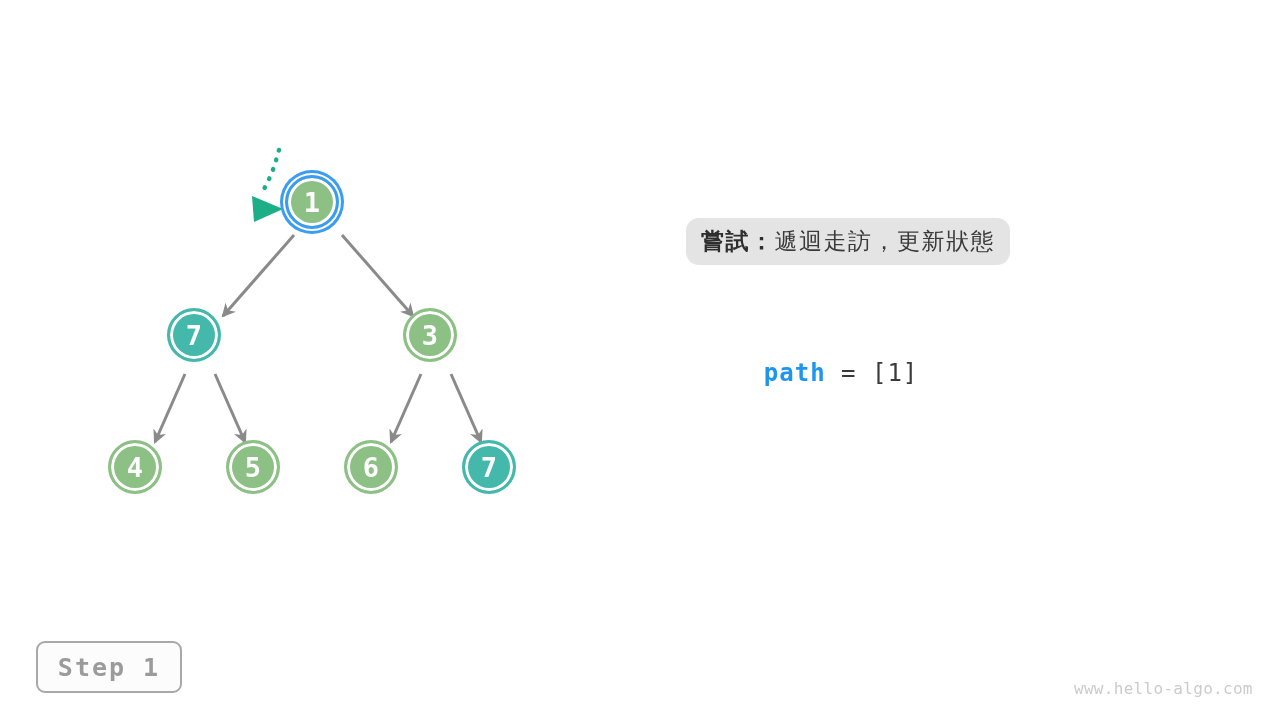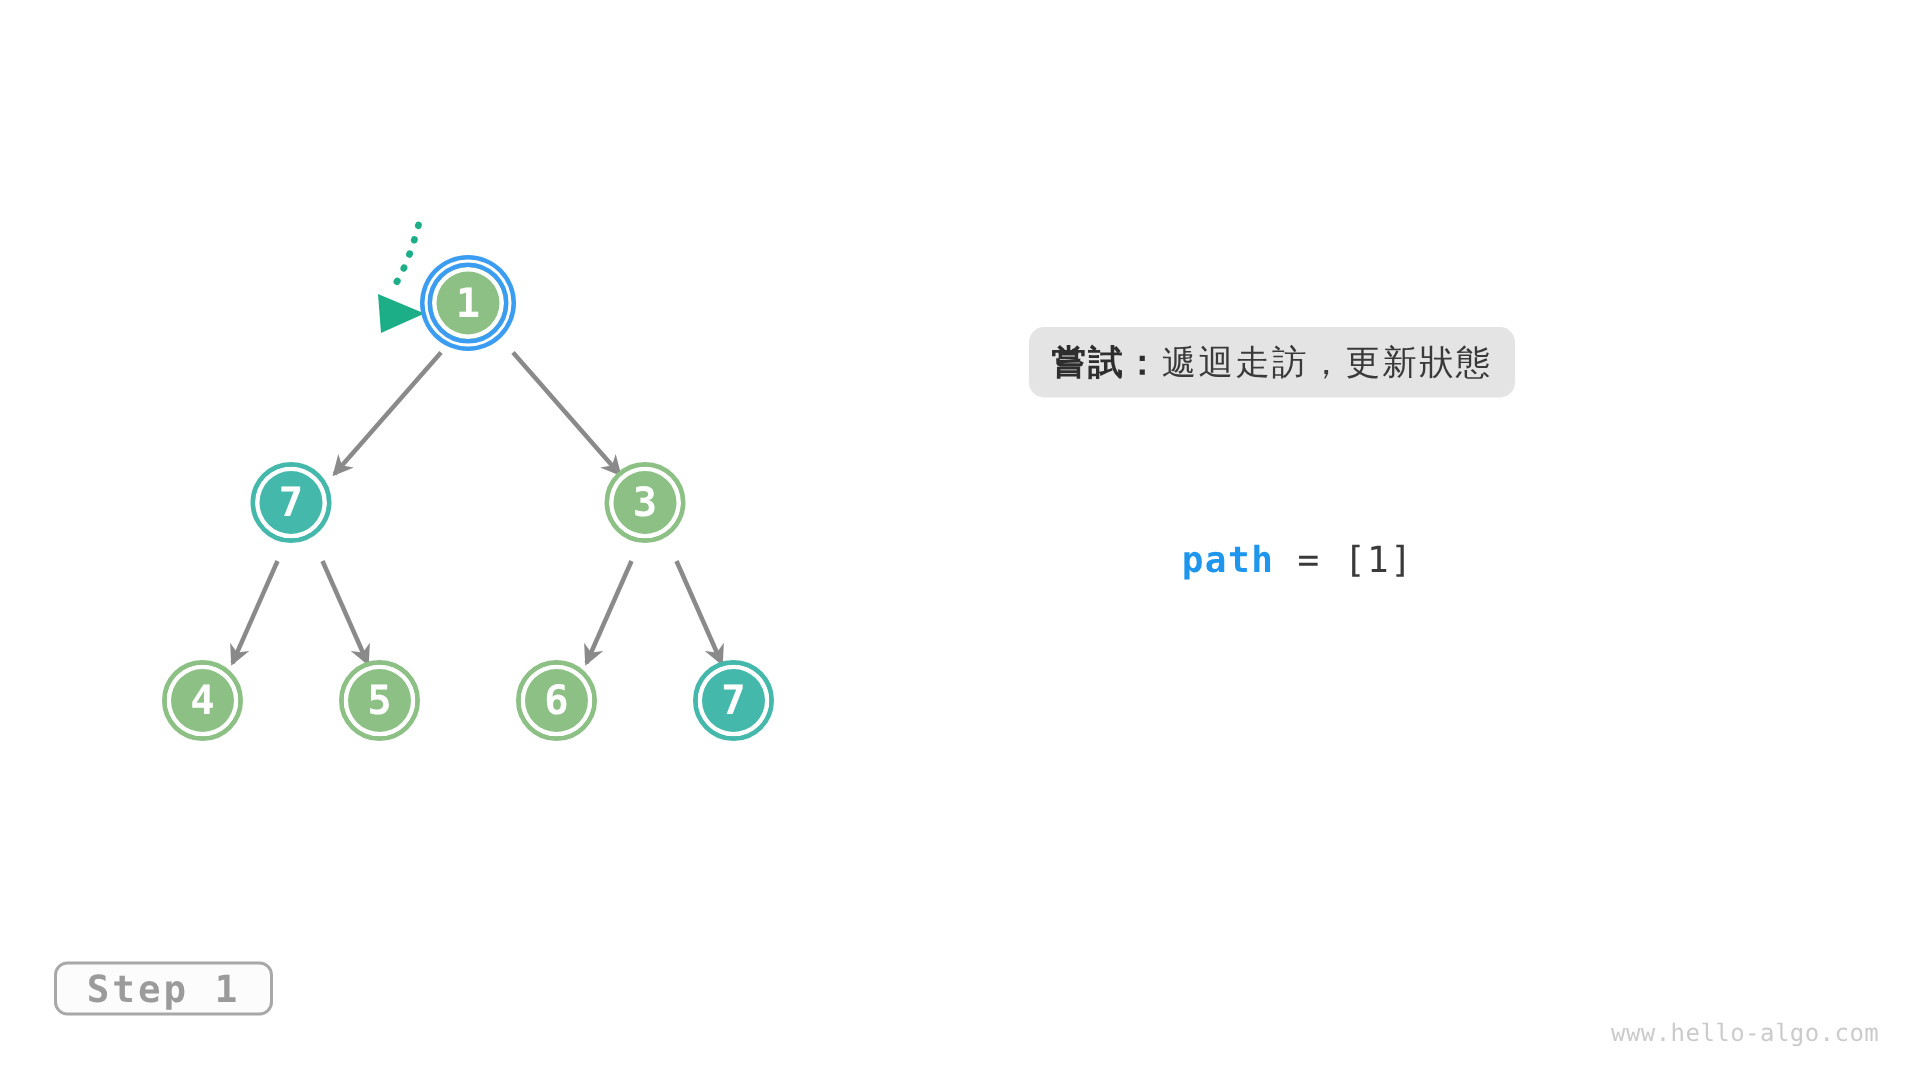--- a/index.html
+++ b/index.html
@@ -80,30 +80,30 @@
   }
   .code-line {
     position: absolute;
     font-family: "DejaVu Sans Mono", "Liberation Mono", monospace;
     font-size: 24px;
     letter-spacing: 1px;
     line-height: 27px;
     color: var(--text-dark);
     white-space: pre;
   }
-  .code-line .var { font-weight: bold; margin-left: 24px; }
+  .code-line .var { font-weight: bold; }
   .code-line .var.blue { color: var(--code-blue); }
   .code-line .var.teal { color: var(--code-teal); }
   
   .step-badge {
     position: absolute;
     left: 36px;
     top: 641px;
     width: 146px;
-    height: 36px;
+    height: 52px;
     background: #FCFCFC;
     border: 2px solid var(--step-border);
     border-radius: 9px;
     display: flex;
     align-items: center;
     justify-content: center;
     font-family: "DejaVu Sans Mono", "Liberation Mono", monospace;
     font-weight: bold;
     font-size: 25px;
     letter-spacing: 2px;
@@ -160,21 +160,21 @@
   <div class="node green" style="left:226px; top:440px;">
     <span>5</span>
   </div>
   <div class="node green" style="left:344px; top:440px;">
     <span>6</span>
   </div>
   <div class="node teal" style="left:462px; top:440px;">
     <span>7</span>
   </div>
 
-  <div class="anno try-box" style="left:686px; top:218px;">
+  <div class="anno try-box" style="left:686px; top:218px;border-radius:13px;">
     <span class="lbl">嘗試：</span><span>遞迴走訪，更新狀態</span>
   </div>
 
 
   <div class="code-line" style="left:702px; top:333px;">
     <span class="var blue">path</span><span> = [1]</span>
   </div>
 
 
   <div class="step-badge">

